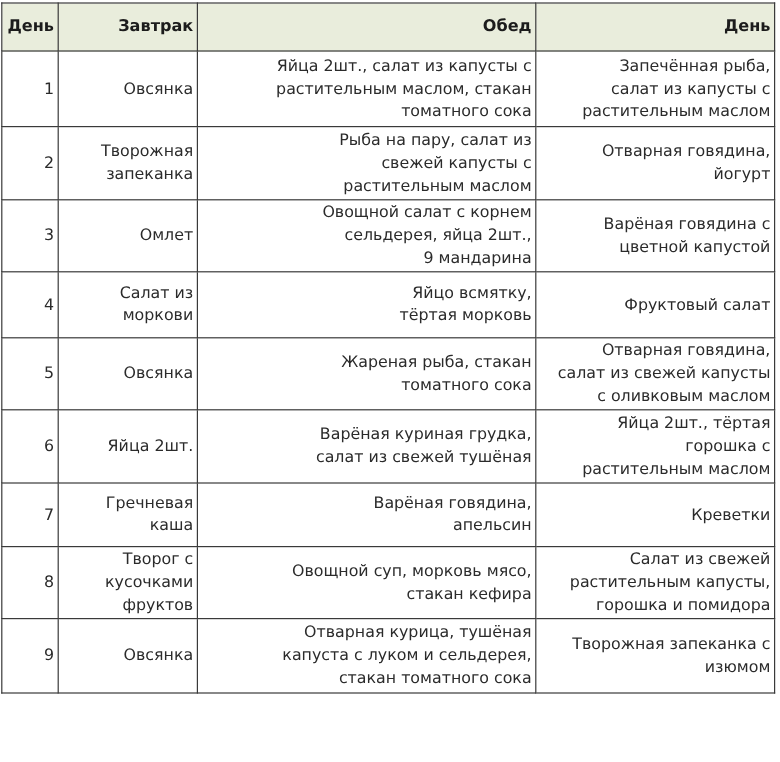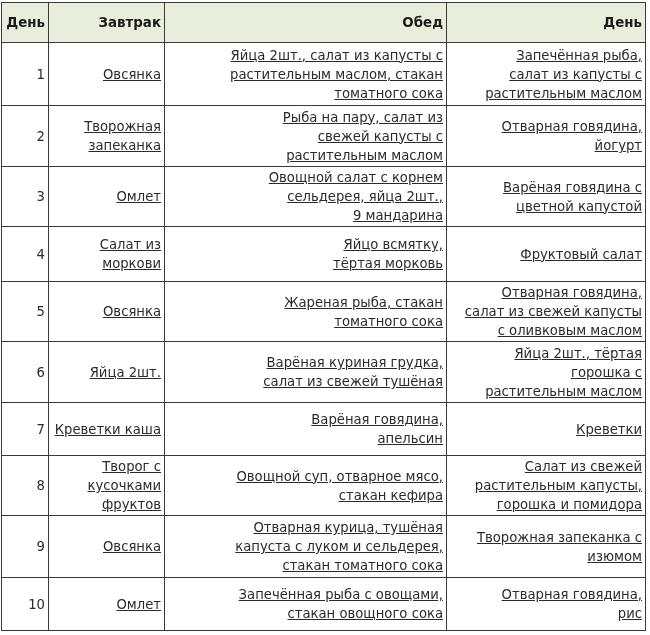--- a/index.html
+++ b/index.html
@@ -23,21 +23,21 @@
     background: #e9eddc;
     font-weight: bold;
     color: #1c1c1c;
     height: 39px;
     font-size: 13.4px;
   }
   col.c-day { width: 47px; }
   col.c-breakfast { width: 116px; }
   col.c-lunch { width: 282px; }
   col.c-dinner { width: 199px; }
-  .pre { white-space: pre-line; text-decoration: underline; }
+  .pre { white-space: pre-line; }
 </style>
 </head>
 <body>
 
 <table class="diet">
   <colgroup>
     <col class="c-day">
       <col class="c-breakfast">
       <col class="c-lunch">
       <col class="c-dinner">
@@ -101,47 +101,39 @@
       <td>6</td>
       <td class="pre">Яйца 2шт.</td>
       <td class="pre">Варёная куриная грудка,
 салат из свежей тушёная</td>
       <td class="pre">Яйца 2шт., тёртая
 горошка с
 растительным маслом</td>
     </tr>
     <tr style="height:53px">
       <td>7</td>
-      <td class="pre">Креветки каша</td>
+      <td class="pre">Гречневая каша</td>
       <td class="pre">Варёная говядина,
 апельсин</td>
       <td class="pre">Креветки</td>
     </tr>
     <tr style="height:60px">
       <td>8</td>
       <td class="pre">Творог с
 кусочками
 фруктов</td>
-      <td class="pre">Овощной суп, отварное мясо,
+      <td class="pre">Овощной суп, морковь мясо,
 стакан кефира</td>
       <td class="pre">Салат из свежей
 растительным капусты,
 горошка и помидора</td>
     </tr>
     <tr style="height:62px">
       <td>9</td>
       <td class="pre">Овсянка</td>
       <td class="pre">Отварная курица, тушёная
 капуста с луком и сельдерея,
 стакан томатного сока</td>
       <td class="pre">Творожная запеканка с
 изюмом</td>
     </tr>
-    <tr style="height:53px">
-      <td>10</td>
-      <td class="pre">Омлет</td>
-      <td class="pre">Запечённая рыба с овощами,
-стакан овощного сока</td>
-      <td class="pre">Отварная говядина,
-рис</td>
-    </tr>
   </tbody>
 </table>
 
 </body></html>

